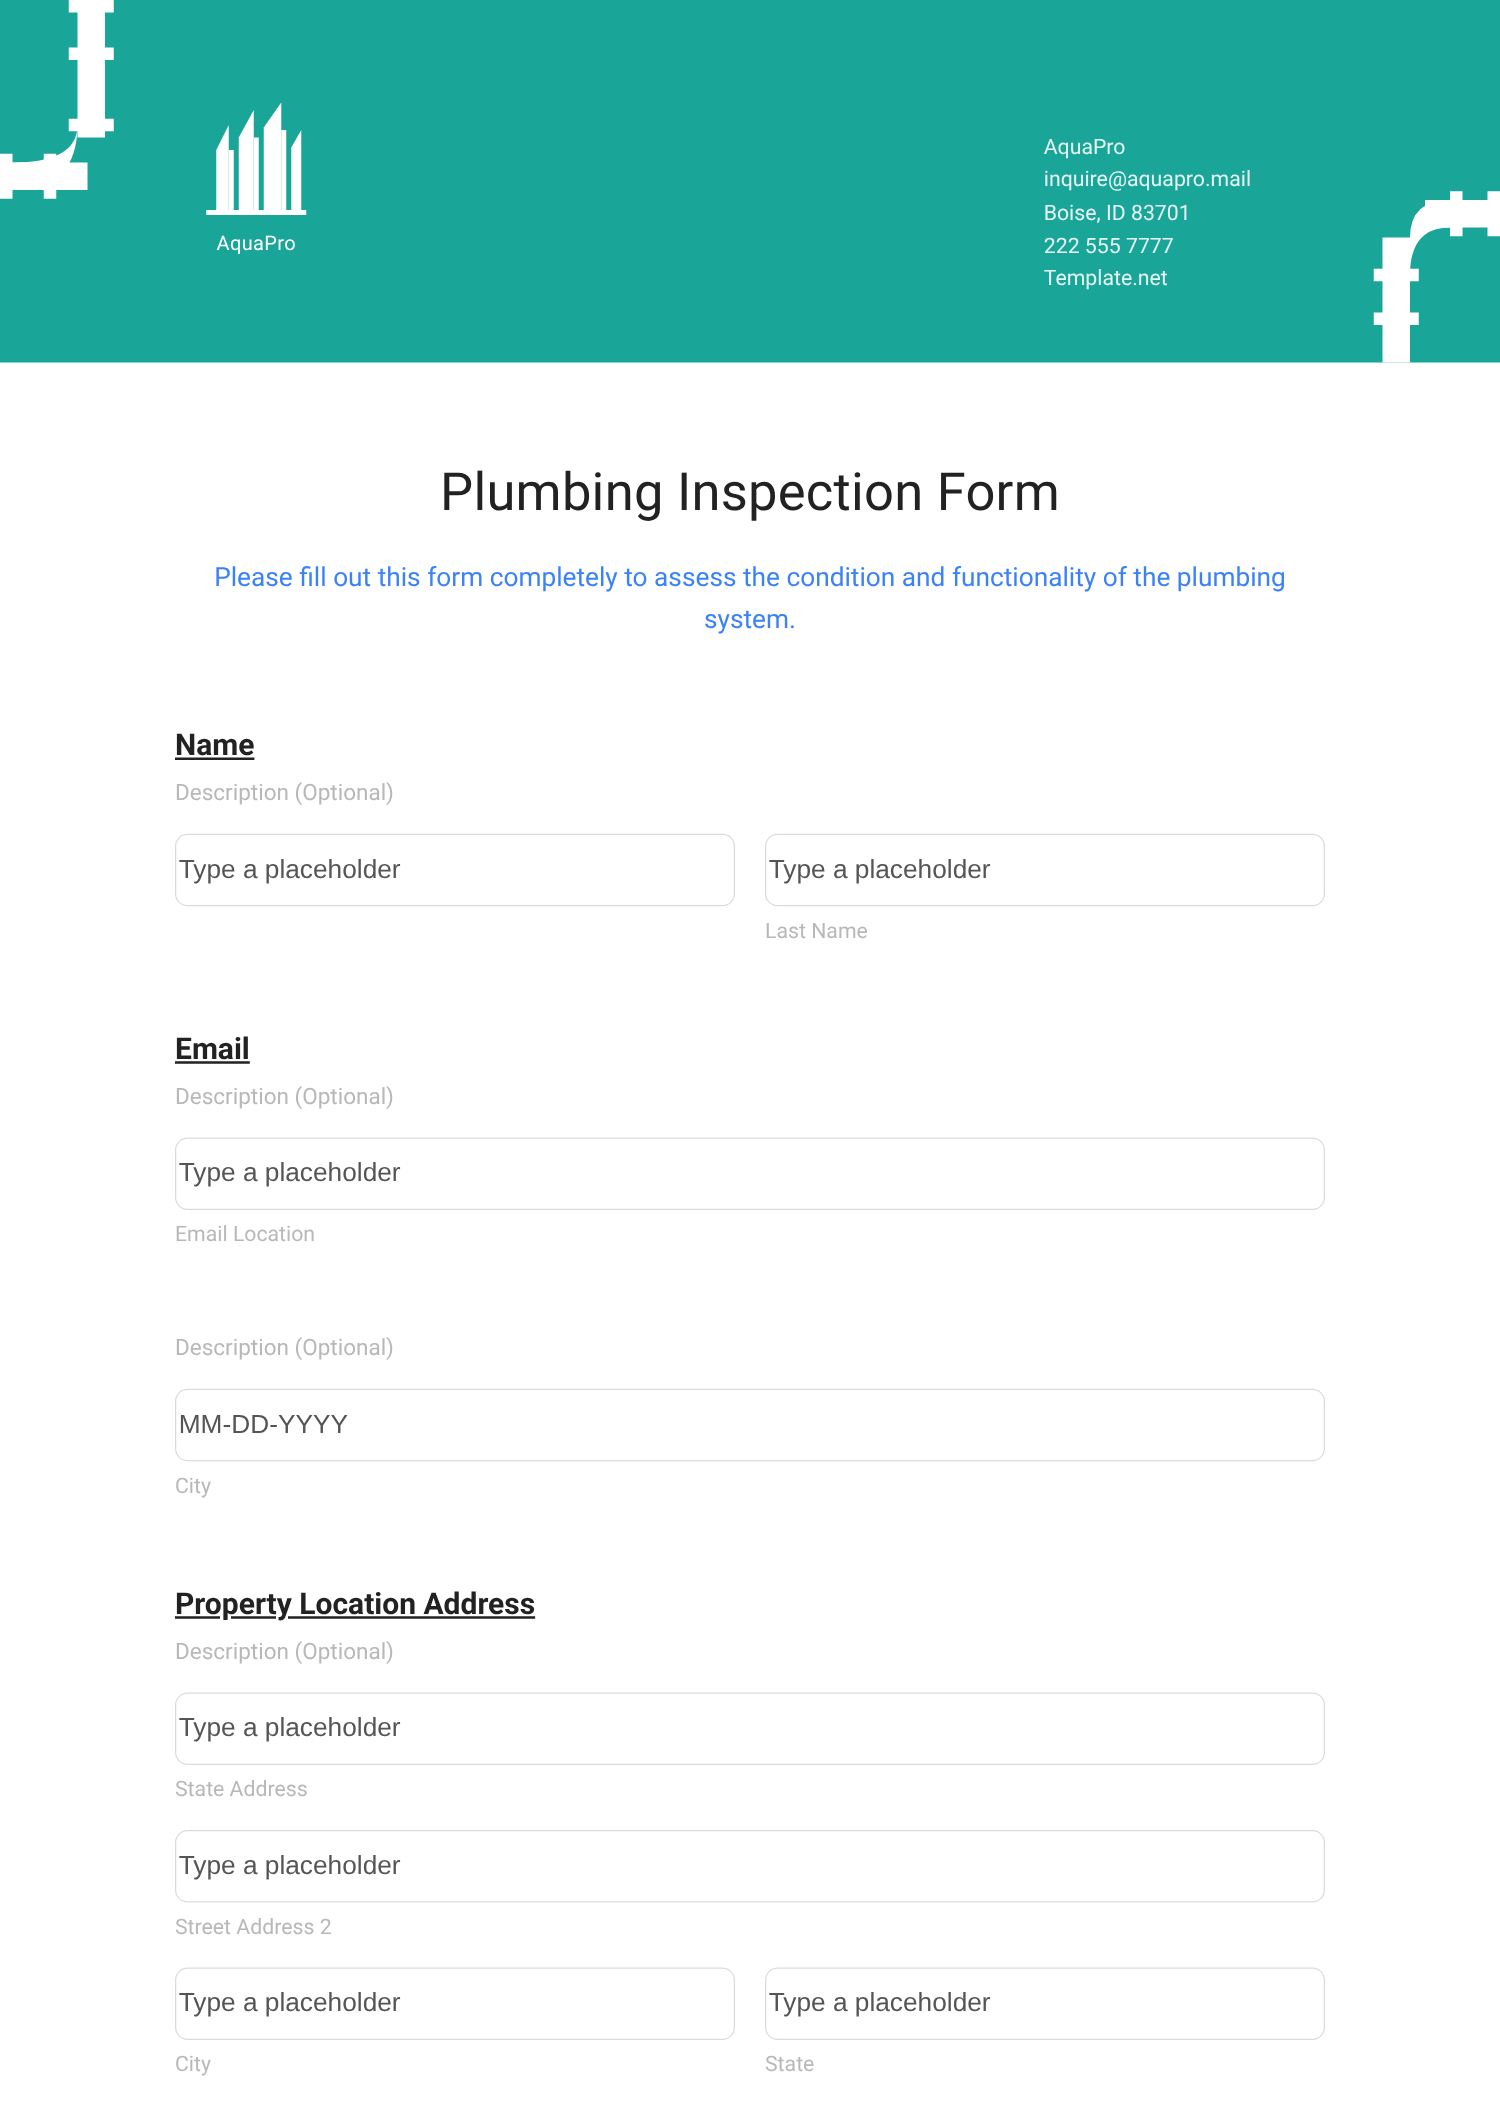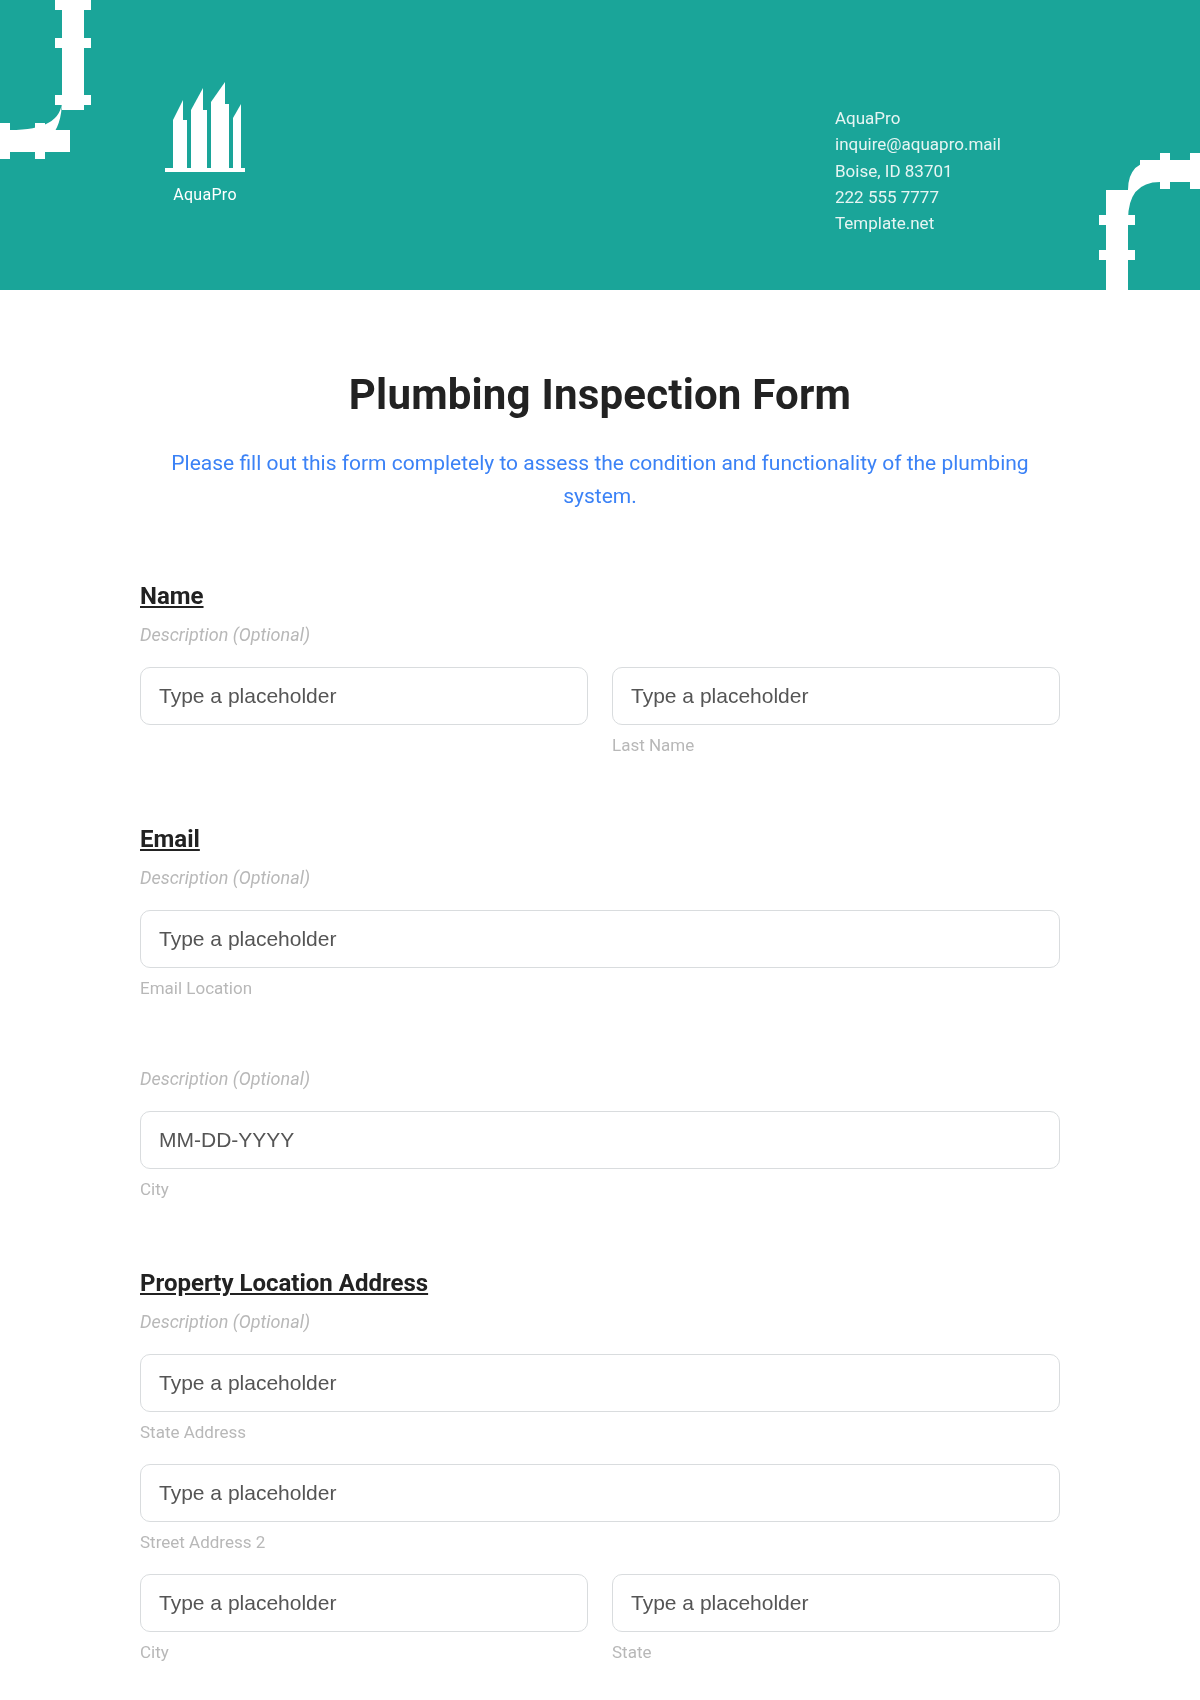--- a/index.html
+++ b/index.html
@@ -42,21 +42,21 @@
     line-height: 1.55;
   }
   .page {
     width: 920px;
     margin: 0 auto;
     padding-top: 80px;
   }
   .title {
     text-align: center;
     font-size: 42px;
-    font-weight: 700;
+    font-weight: 400;
     color: #222;
     letter-spacing: .2px;
   }
   .subtitle {
     text-align: center;
     font-size: 21px;
     color: #3b82f6;
     margin-top: 28px;
     line-height: 1.55;
     padding: 0 20px;
@@ -64,34 +64,33 @@
   .section { margin-top: 70px; }
   .section-label {
     font-size: 24px;
     font-weight: 700;
     color: #222;
     text-decoration: underline;
   }
   .section-desc {
     font-size: 18px;
     color: #b8b8b8;
-    font-style: italic;
     margin-top: 14px;
   }
   .row {
     display: flex;
     gap: 24px;
     margin-top: 22px;
   }
   .field { flex: 1; }
   .input {
     width: 100%;
     border: 1px solid #d9dcde;
     border-radius: 10px;
-    padding: 16px 18px;
+    padding: 16px 2px;
     font-size: 21px;
     color: #333;
     background: #fff;
   }
   .input::placeholder { color: #555; }
   .sublabel {
     font-size: 17px;
     color: #b8b8b8;
     margin-top: 10px;
   }

